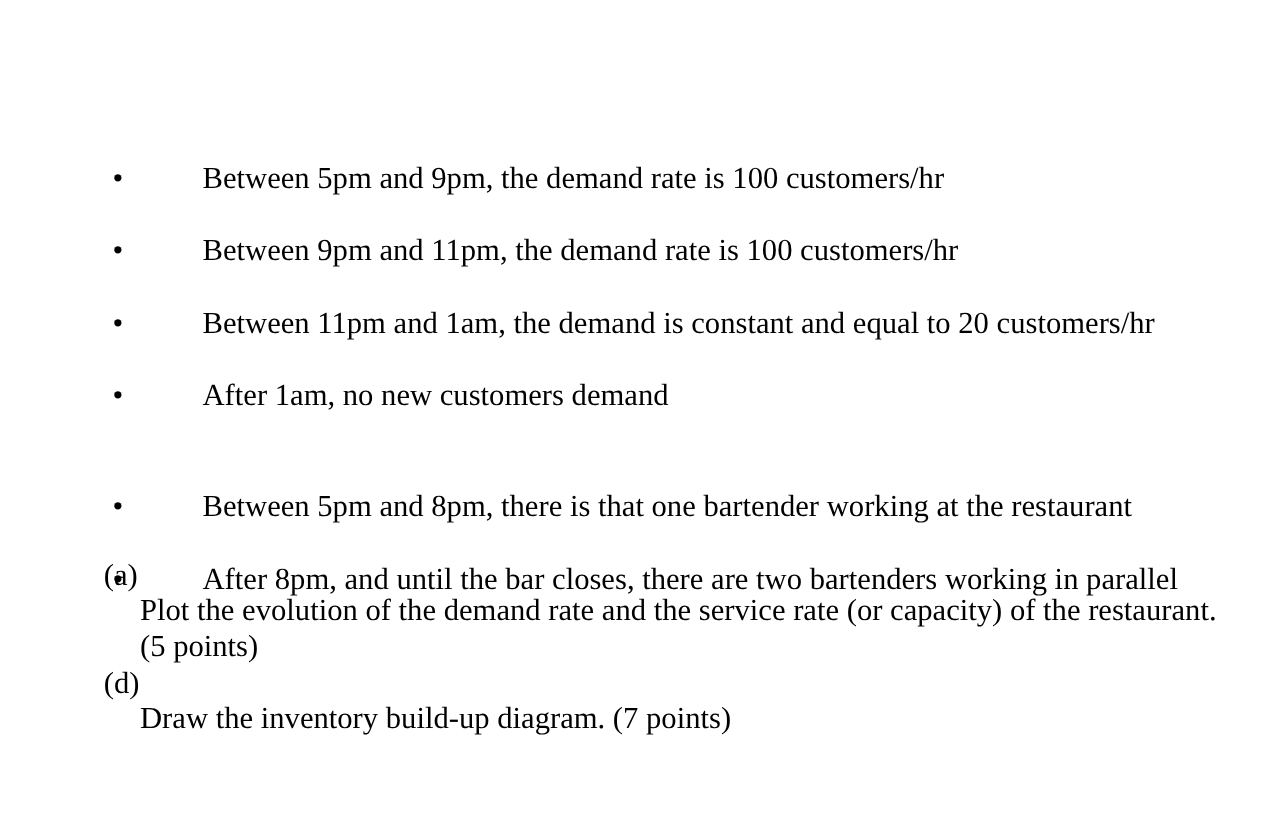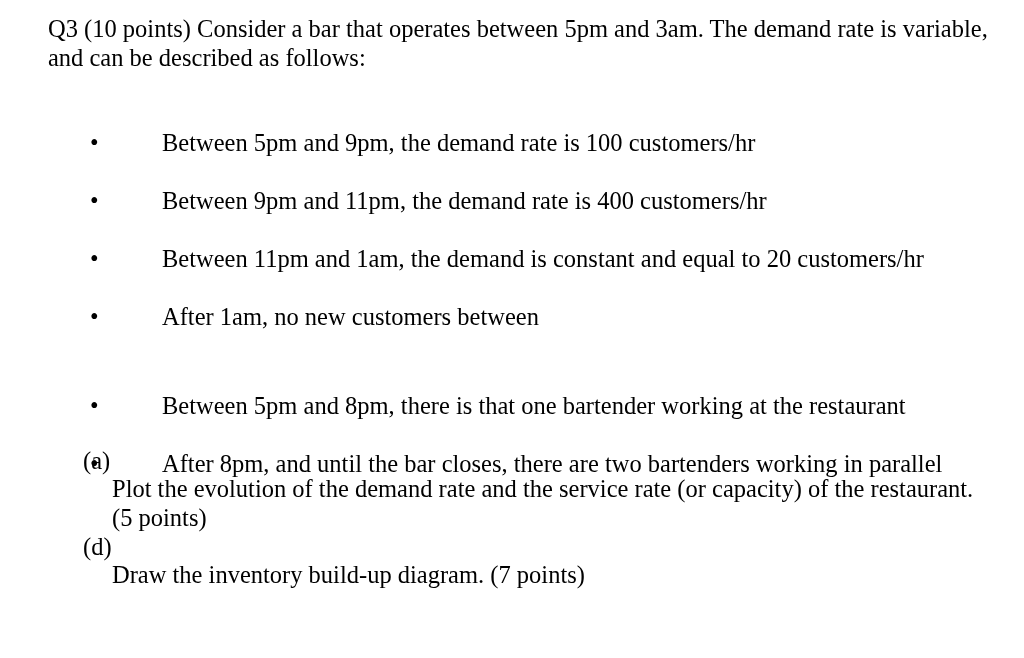--- a/index.html
+++ b/index.html
@@ -58,39 +58,37 @@
     flex: 1 1 auto;
     white-space: pre-line;
     margin-top: 28px;
   }
 </style>
 </head>
 <body style="background: rgb(255, 255, 255); color: rgb(0, 0, 0);">
 
 <div class="page">
 
-  <div class="block intro">Q3 (10 points) Consider a bar that operates between 5pm and 3am. The demand rate is variable,
-and can be described as follows:</div>
 
   <div class="block demand-list">
     <div class="bullet-row">
       <span class="bullet-marker">•</span>
       <span class="bullet-text">Between 5pm and 9pm, the demand rate is 100 customers/hr</span>
     </div>
     <div class="bullet-row">
       <span class="bullet-marker">•</span>
-      <span class="bullet-text">Between 9pm and 11pm, the demand rate is 400 customers/hr</span>
+      <span class="bullet-text">Between 9pm and 11pm, the demand rate is 100 customers/hr</span>
     </div>
     <div class="bullet-row">
       <span class="bullet-marker">•</span>
       <span class="bullet-text">Between 11pm and 1am, the demand is constant and equal to 20 customers/hr</span>
     </div>
     <div class="bullet-row">
       <span class="bullet-marker">•</span>
-      <span class="bullet-text">After 1am, no new customers between</span>
+      <span class="bullet-text">After 1am, no new customers demand</span>
     </div>
   </div>
 
 
   <div class="block staffing-list">
     <div class="bullet-row">
       <span class="bullet-marker">•</span>
       <span class="bullet-text">Between 5pm and 8pm, there is that one bartender working at the restaurant</span>
     </div>
     <div class="bullet-row">

